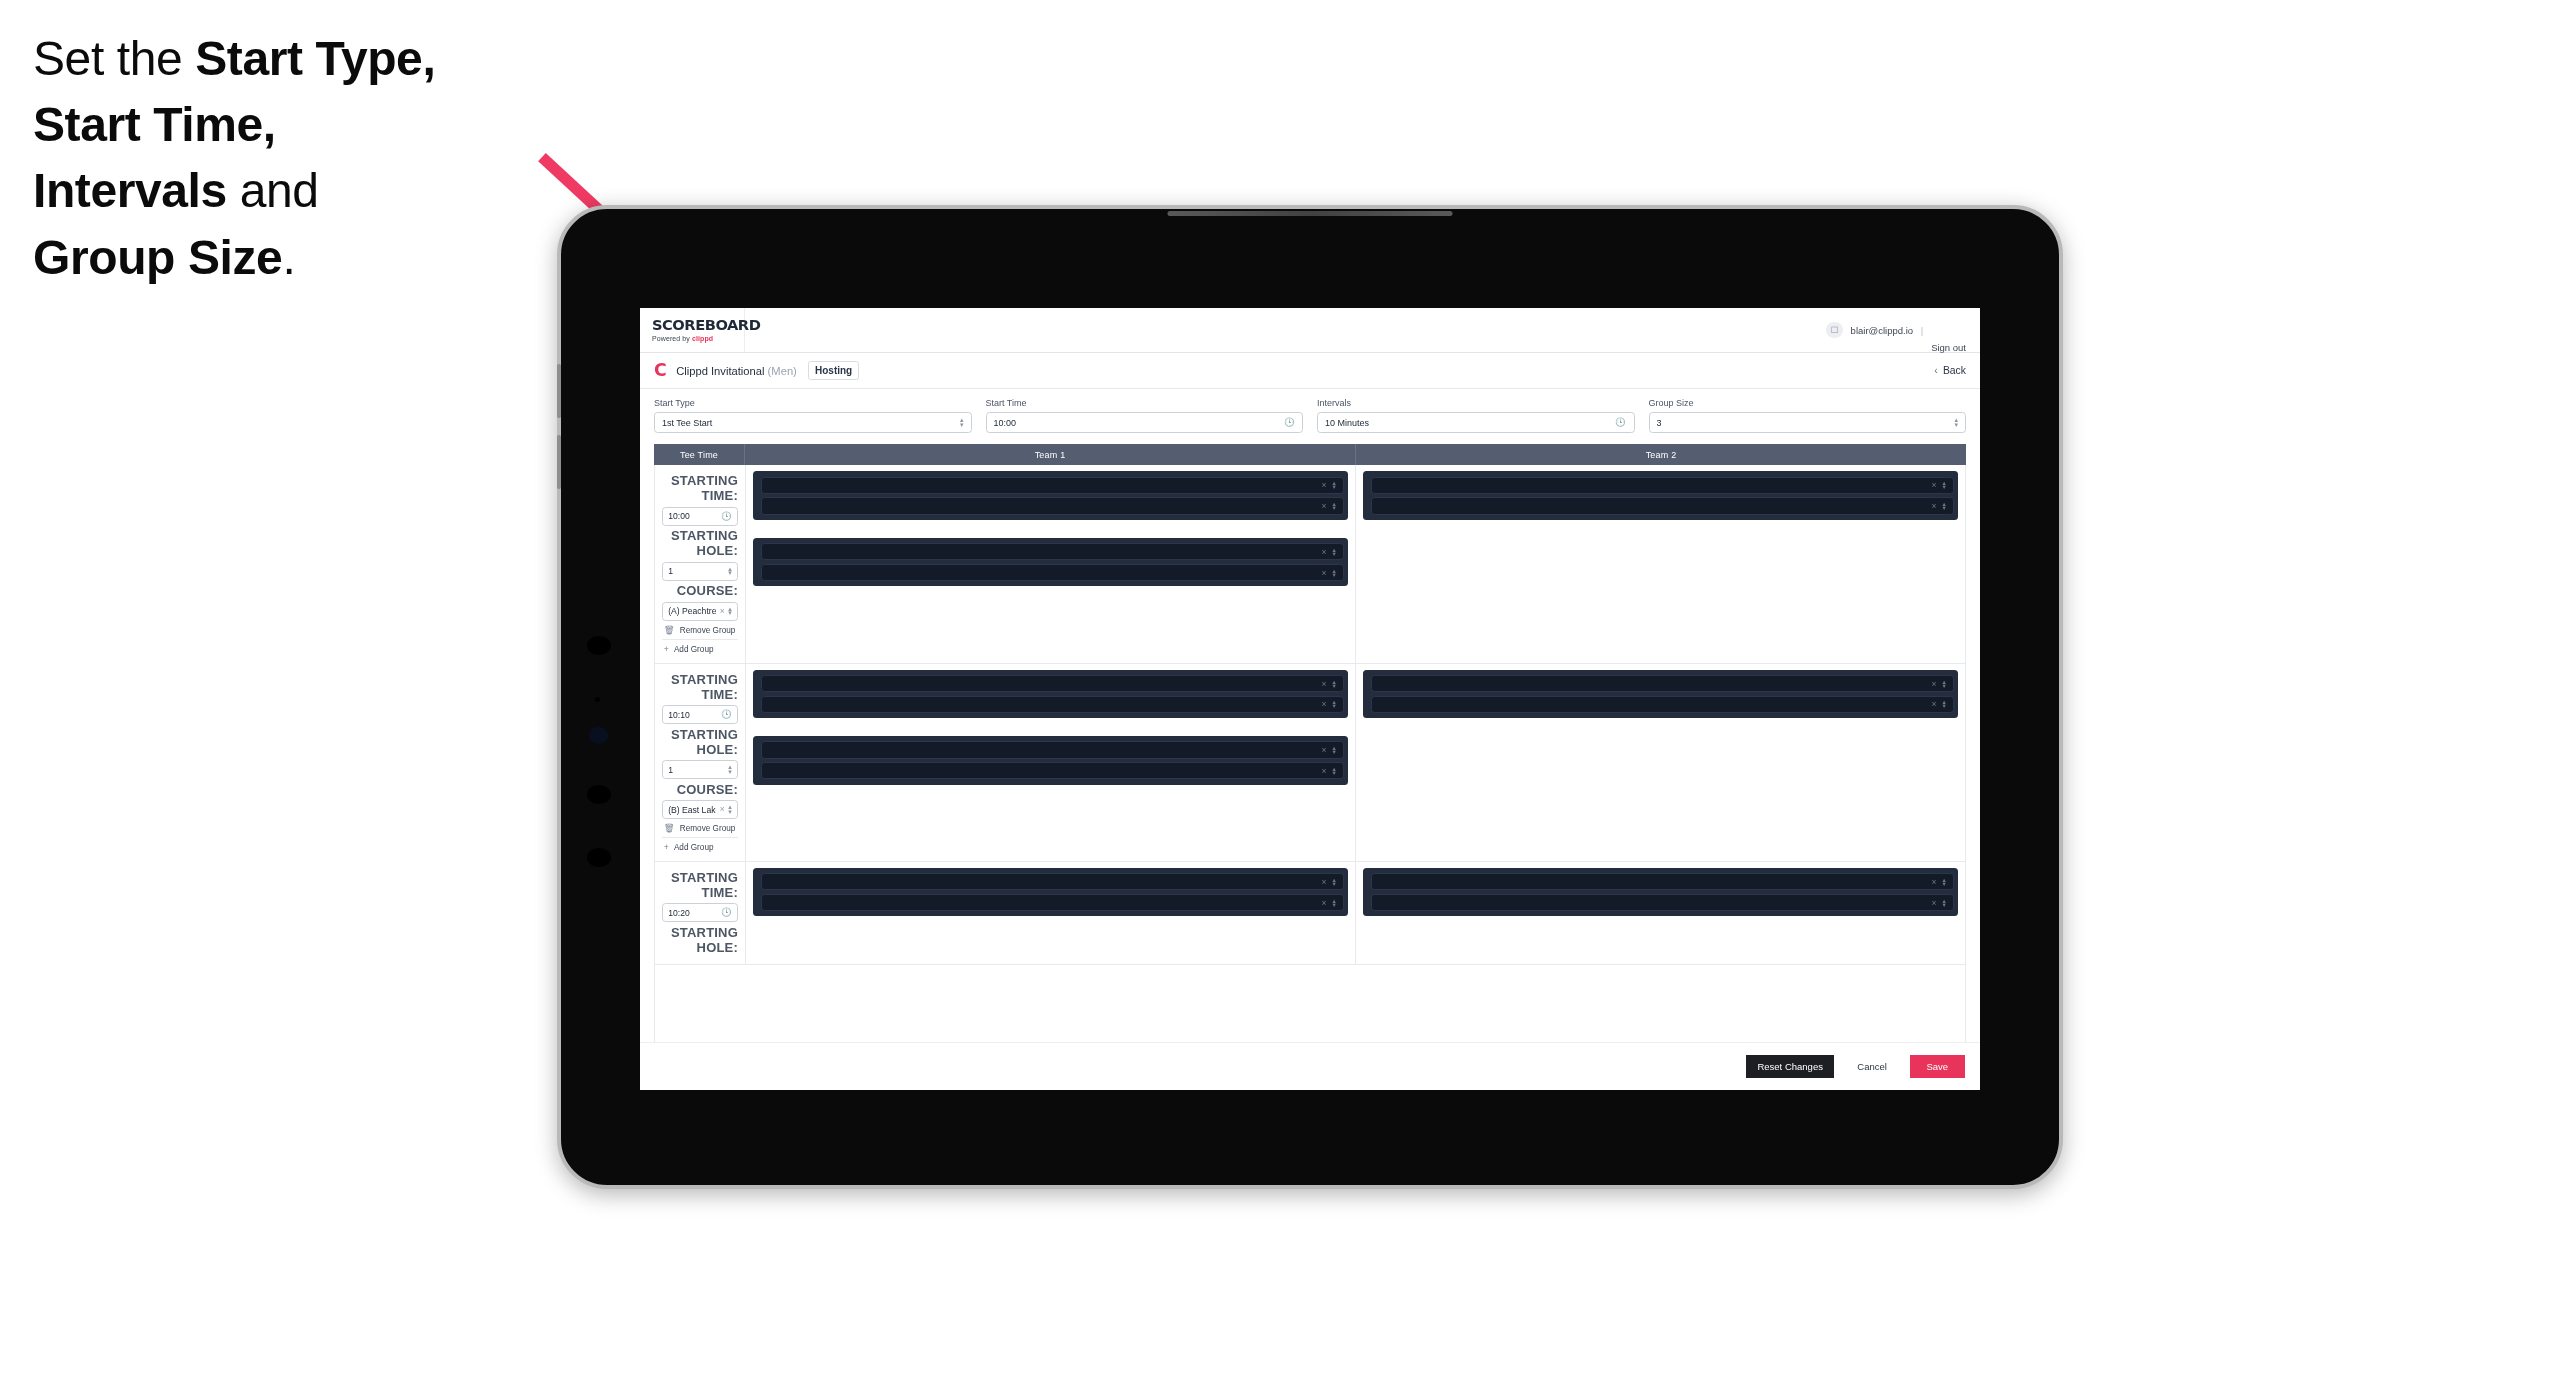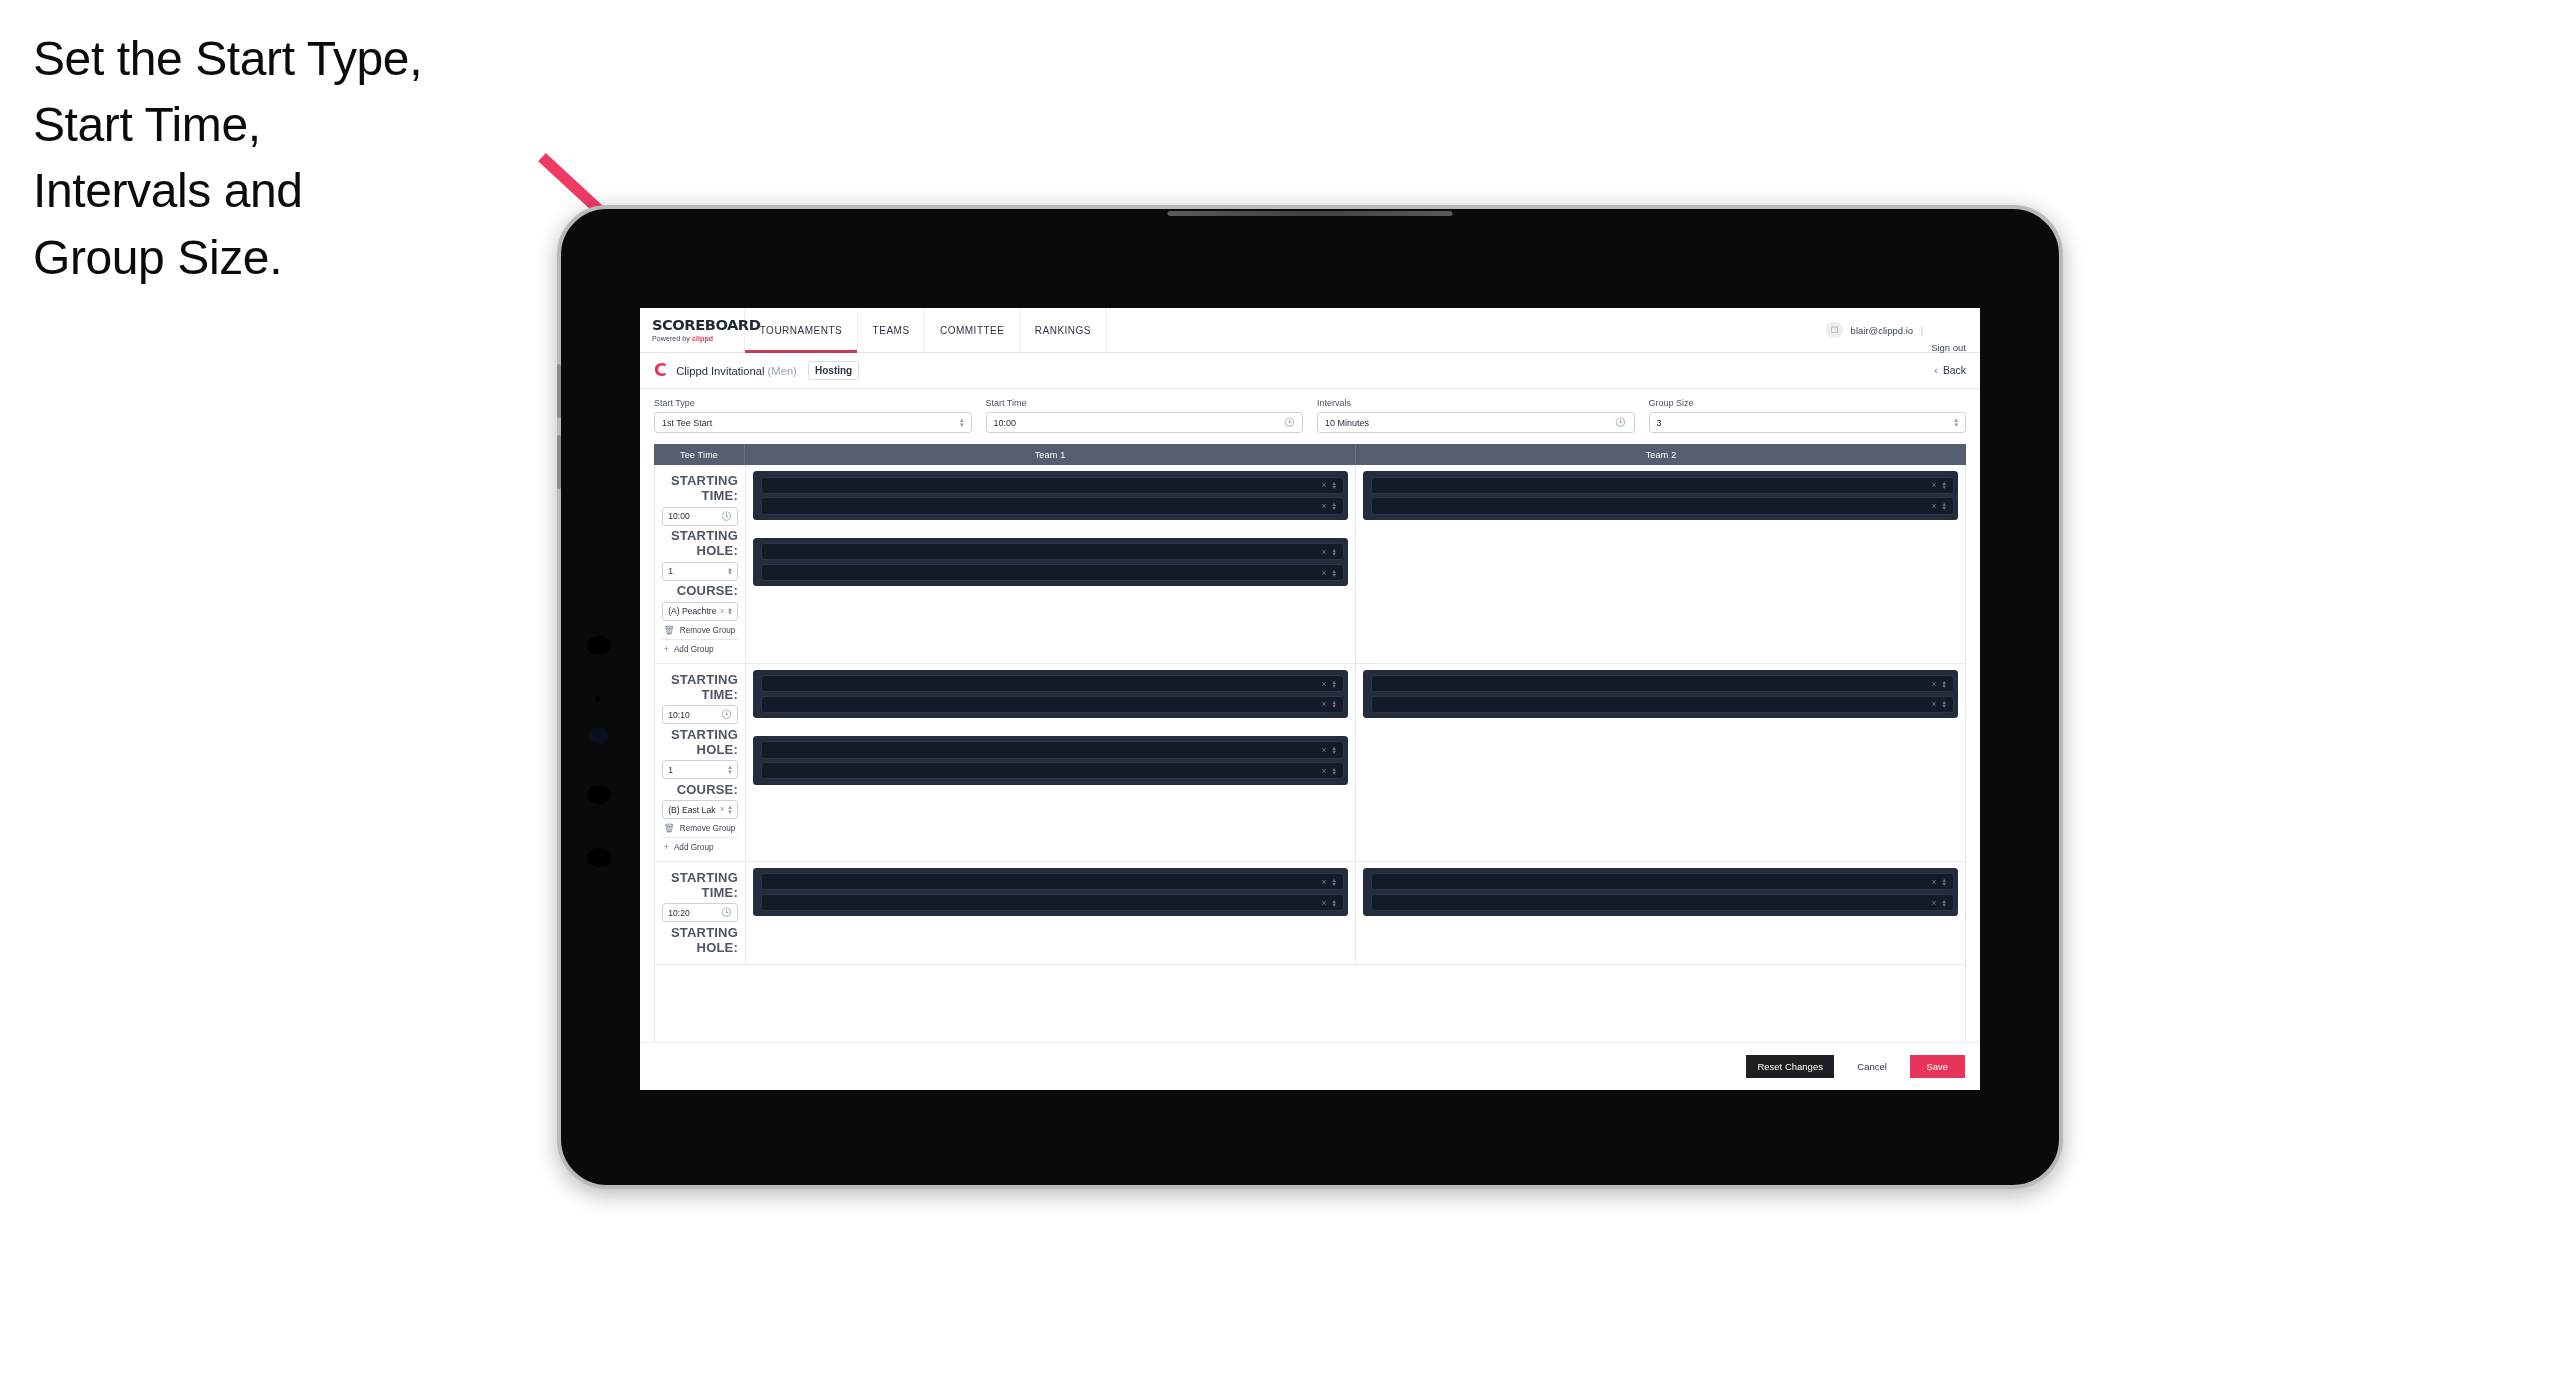--- a/index.html
+++ b/index.html
@@ -10,21 +10,21 @@
     overflow: hidden;
   }
   #stage { position: relative; width: 2576px; height: 1386px; background:#fff; }
 
   
   #caption {
     position: absolute; left: 33px; top: 26px; width: 552px;
     font-size: 48px; line-height: 1.38; color: #0b0b0b;
     font-weight: 400; letter-spacing: -0.4px;
   }
-  #caption b { font-weight: 400; }
+  #caption b { font-weight: 700; }
 
   
   #arrow { position: absolute; left: 0; top: 0; width: 2576px; height: 1386px; pointer-events: none; }
 
   
   #tablet {
     position: absolute; left: 557px; top: 205px;
     width: 1506px; height: 984px;
     background: #0a0a0a;
     border-radius: 50px;
@@ -149,34 +149,20 @@
     <div class="bezel-dot" style="left:26px; top:576px; width:24px; height:19px;"></div>
     <div class="bezel-dot" style="left:26px; top:639px; width:24px; height:19px;"></div>
 
     <div id="app">
 
       <div id="topnav">
         <div class="logo-box">
           <div class="logo-word">SCOREBOARD</div>
           <div class="logo-sub"><span>Powered by </span><em>clippd</em></div>
         </div>
-        <div class="navtabs">
-          <div class="navtab active">
-              <span>TOURNAMENTS</span>
-            </div>
-          <div class="navtab">
-              <span>TEAMS</span>
-            </div>
-          <div class="navtab">
-              <span>COMMITTEE</span>
-            </div>
-          <div class="navtab">
-              <span>RANKINGS</span>
-            </div>
-        </div>
         <div class="nav-spacer"></div>
         <div class="navright">
           <div class="avatar">☐</div>
           <span>blair@clippd.io</span>
           <span class="sep">|</span>
           <span class="signout">Sign out</span>
         </div>
       </div>
 
       <div id="crumbbar">

